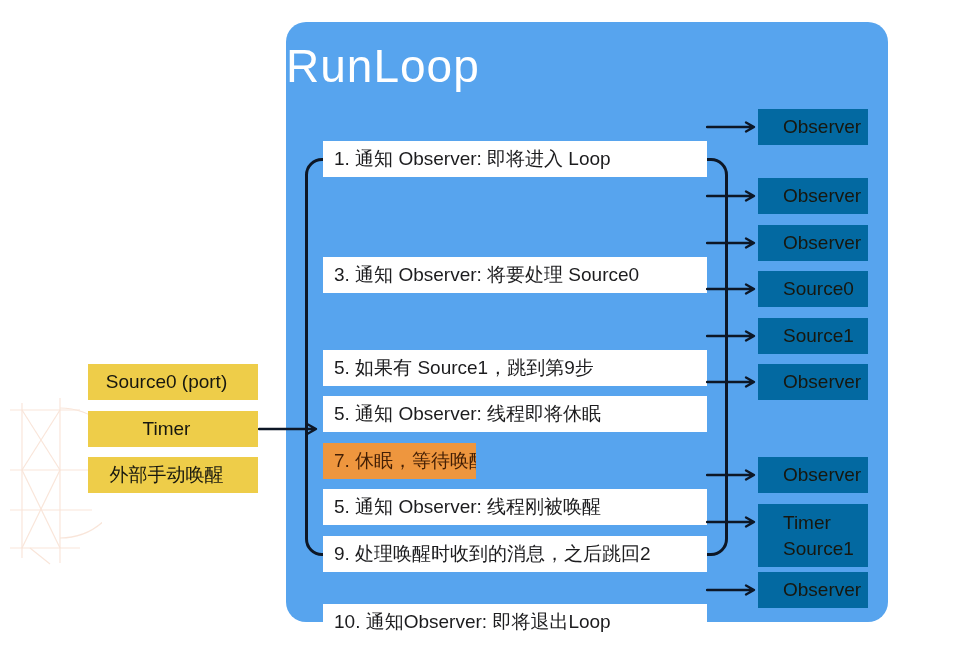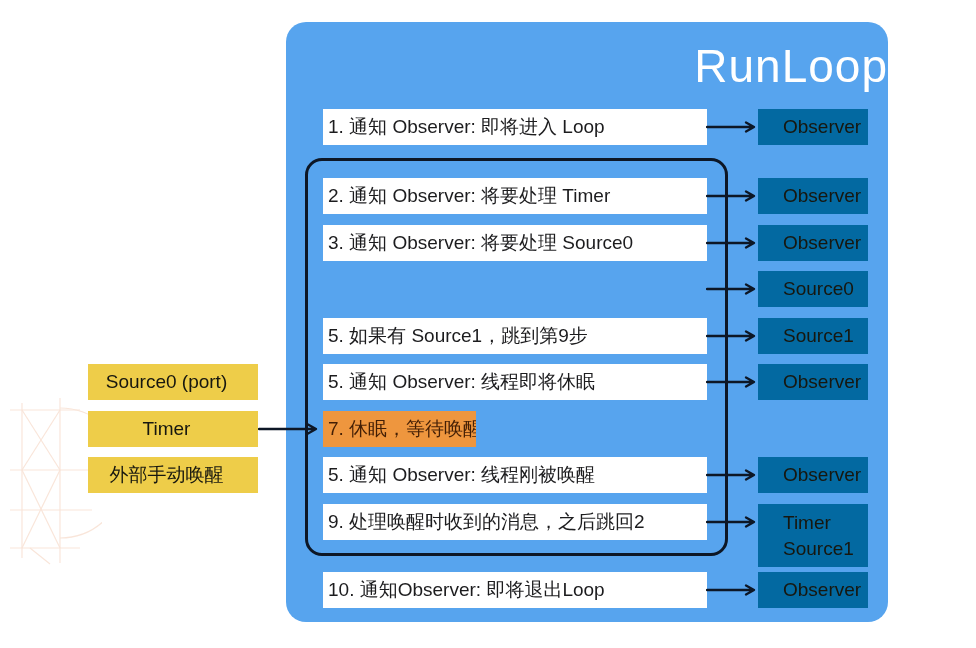--- a/index.html
+++ b/index.html
@@ -5,31 +5,31 @@
   html,body{margin:0;padding:0;background:#ffffff;}
   .canvas{
     position:relative;width:976px;height:648px;background:#ffffff;overflow:hidden;
     font-family:"Liberation Sans","DejaVu Sans",sans-serif;
   }
   .panel{
     position:absolute;left:286px;top:22px;width:602px;height:600px;
     background:#57a4ee;border-radius:20px;
   }
   .title{
-    position:absolute;left:286px;top:40px;width:602px;text-align:right;
+    position:absolute;left:286px;top:40px;width:602px;text-align:left;
     font-size:46px;font-weight:300;letter-spacing:1px;color:#ffffff;line-height:52px;
   }
   .loop-outline{
     position:absolute;left:305px;top:158px;width:423px;height:398px;
     border:3px solid #0d1726;border-radius:17px;box-sizing:border-box;
   }
   .step{
     position:absolute;left:323px;width:384px;height:36px;background:#ffffff;
-    color:#1c1c1e;font-size:19px;line-height:36px;padding-left:5px;
-    box-sizing:border-box;white-space:nowrap;overflow:hidden;
+    color:#1c1c1e;font-size:19px;line-height:36px;padding-left:11px;
+    box-sizing:border-box;white-space:nowrap;overflow:hidden;margin-top:32px;
   }
   .step.orange{width:153px;background:#ee963e;color:#431f05;}
   .target{
     position:absolute;left:758px;width:110px;height:36px;background:#0369a1;
     color:#17170f;font-size:19px;line-height:36px;padding-left:25px;
     box-sizing:border-box;white-space:nowrap;
   }
   .target.tall{
     height:63px;line-height:26px;display:flex;flex-direction:column;
     justify-content:center;
@@ -68,21 +68,20 @@
     </g>
   </svg>
 
   <div class="panel"></div>
 
   <div class="title">RunLoop</div>
 
   <div class="loop-outline"></div>
 
   <div class="step row1">1. 通知 Observer: 即将进入 Loop</div>
-  <div class="step row2">2. 通知 Observer: 将要处理 Timer</div>
   <div class="step row3">3. 通知 Observer: 将要处理 Source0</div>
   <div class="step row5">5. 如果有 Source1，跳到第9步</div>
   <div class="step row6">5. 通知 Observer: 线程即将休眠</div>
   <div class="step orange row7">7. 休眠，等待唤醒</div>
   <div class="step row8">5. 通知 Observer: 线程刚被唤醒</div>
   <div class="step row9">9. 处理唤醒时收到的消息，之后跳回2</div>
   <div class="step row10">10. 通知Observer: 即将退出Loop</div>
 
   <svg class="arrow row1" width="52" height="14" viewBox="0 0 52 14">
       <path d="M1 7 H48 M48 7 L40 2.5 M48 7 L40 11.5" stroke="#0d1726" stroke-width="2.3" fill="none" stroke-linecap="round"></path>

